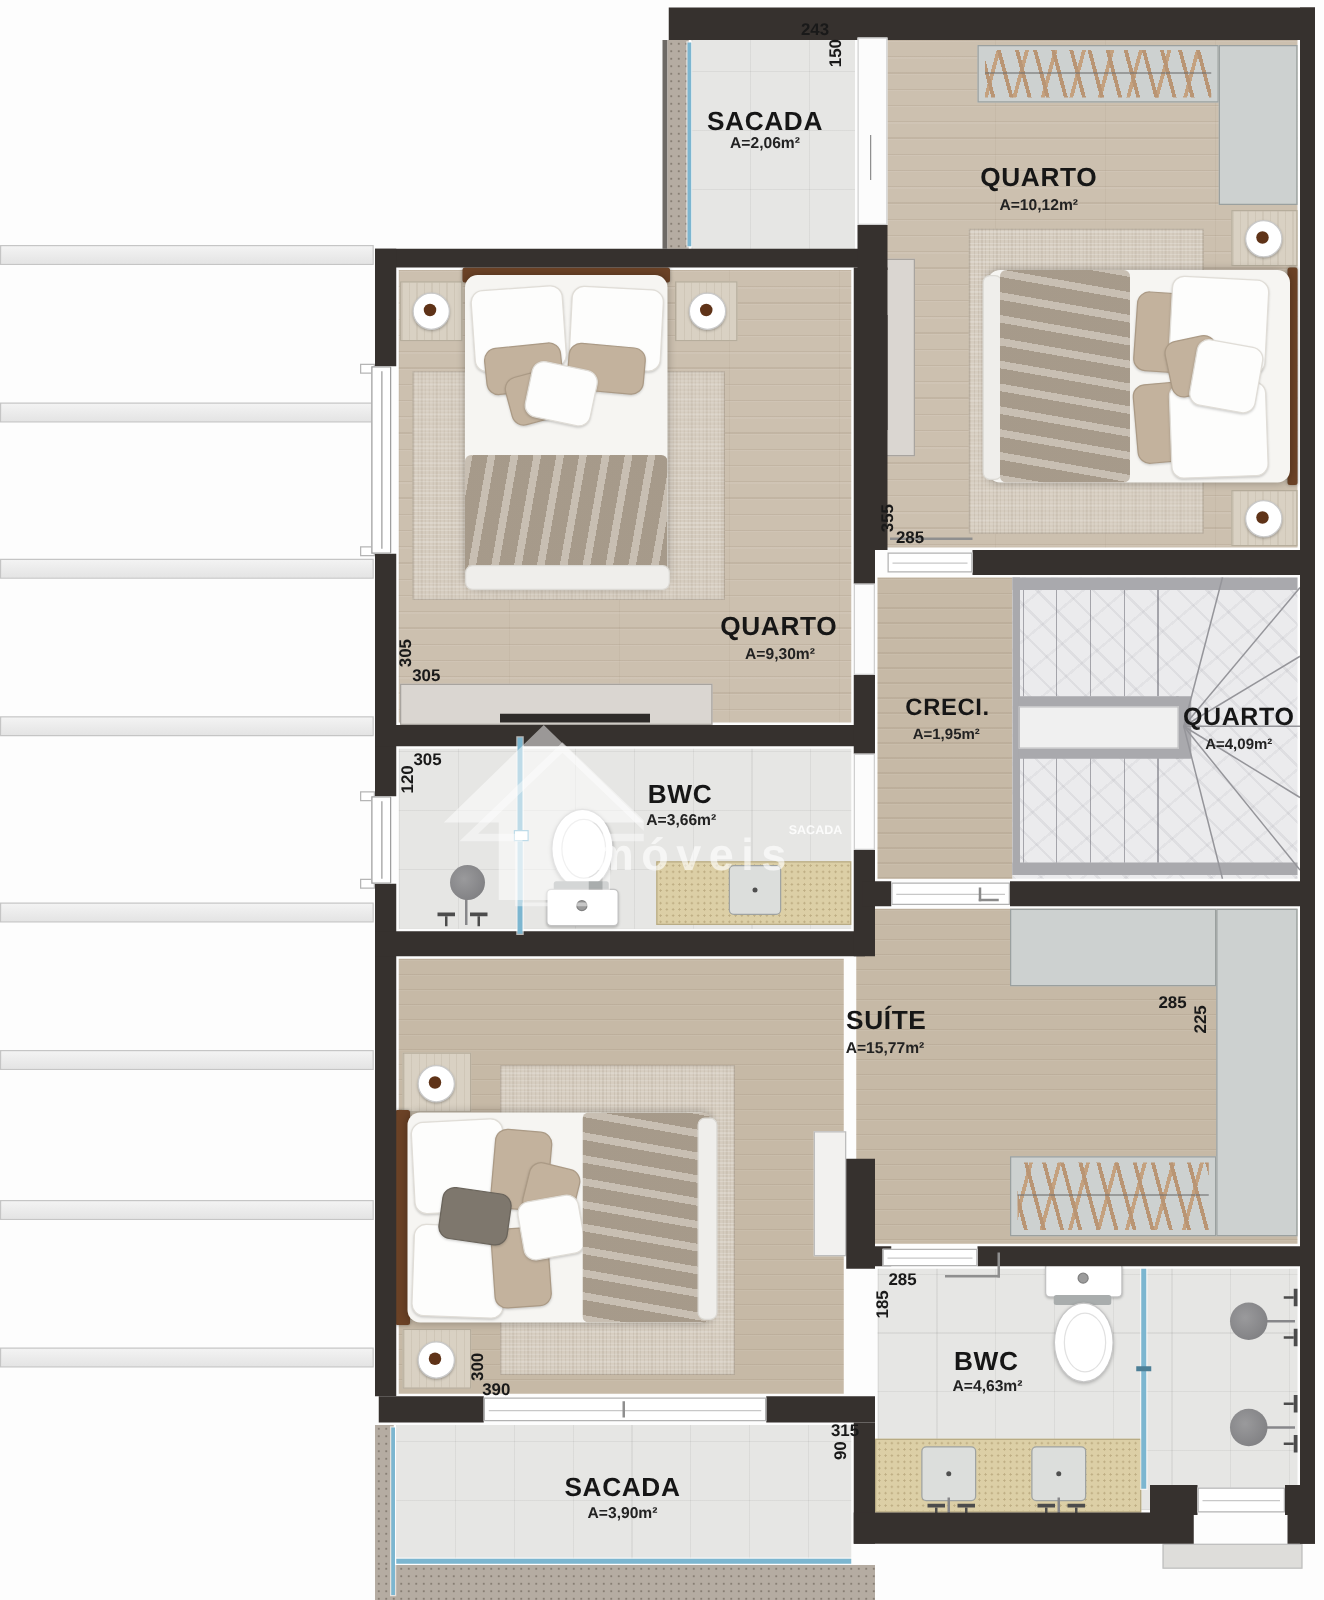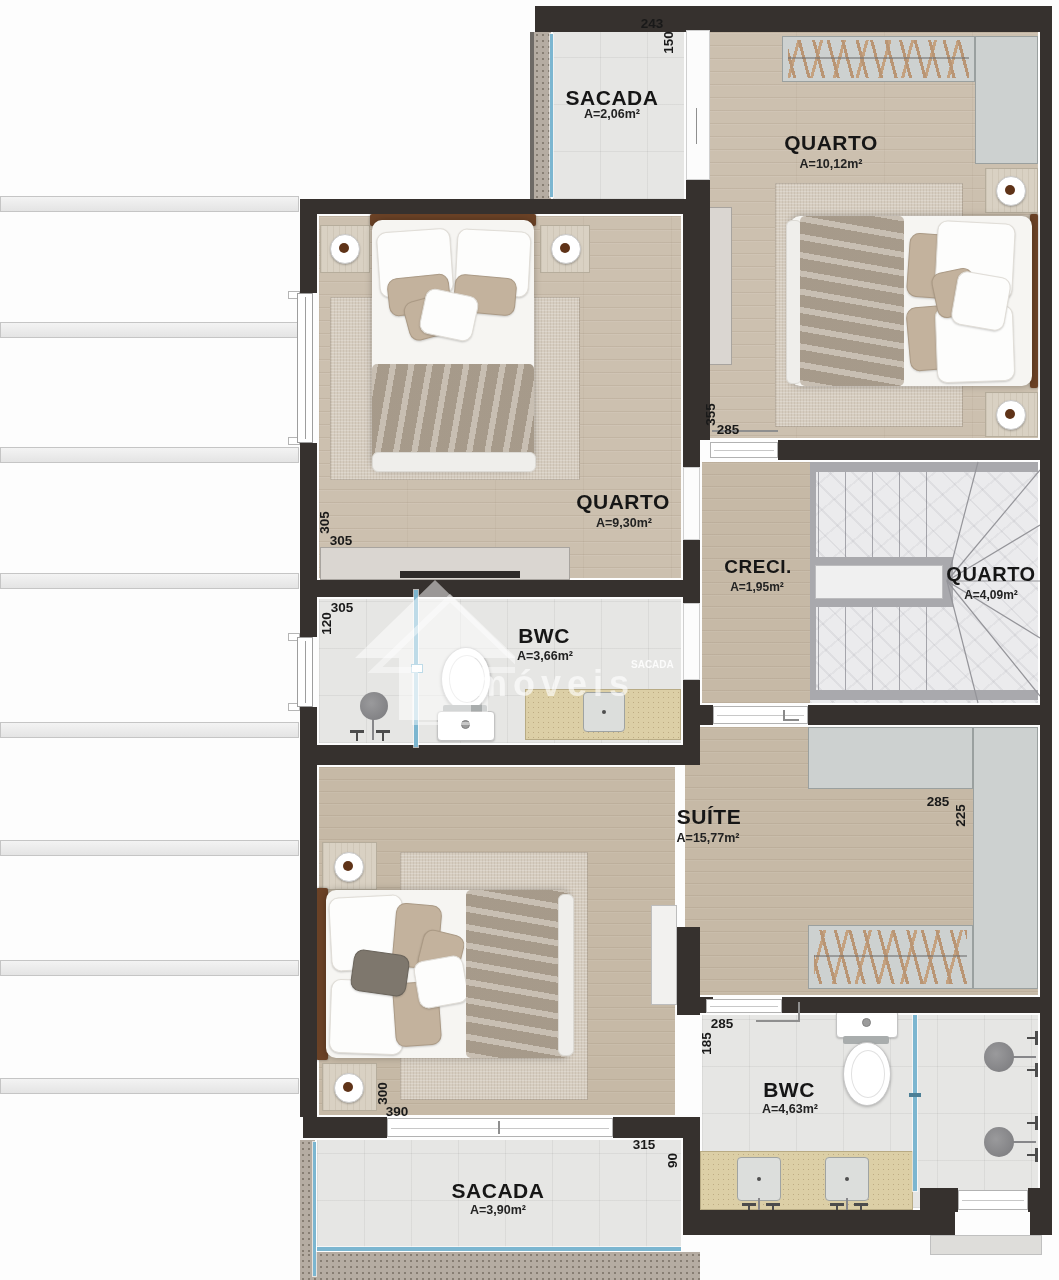--- a/index.html
+++ b/index.html
@@ -335,18 +335,18 @@
   <div class="dim rot" style="left:693px;top:407px">355</div>
   <div class="dim" style="left:708px;top:422px">285</div>
   <div class="dim rot" style="left:307px;top:515px">305</div>
   <div class="dim" style="left:321px;top:533px">305</div>
   <div class="dim" style="left:322px;top:600px">305</div>
   <div class="dim rot" style="left:309px;top:616px">120</div>
   <div class="dim" style="left:918px;top:794px">285</div>
   <div class="dim rot" style="left:943px;top:808px">225</div>
   <div class="dim rot" style="left:365px;top:1086px">300</div>
   <div class="dim" style="left:377px;top:1104px">390</div>
-  <div class="dim" style="left:624px;top:1137px">315</div>
+  <div class="dim" style="left:656px;top:1137px">315</div>
   <div class="dim rot" style="left:655px;top:1153px">90</div>
   <div class="dim" style="left:702px;top:1016px">285</div>
   <div class="dim rot" style="left:689px;top:1036px">185</div>
 
 </div>
 
 </body></html>

